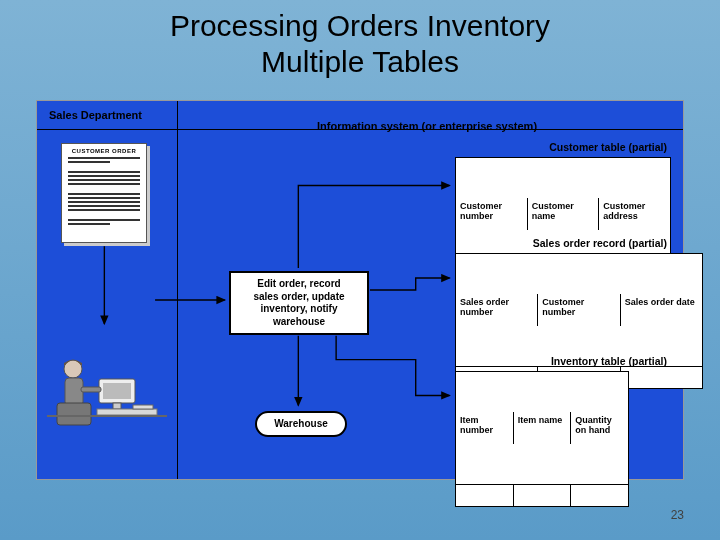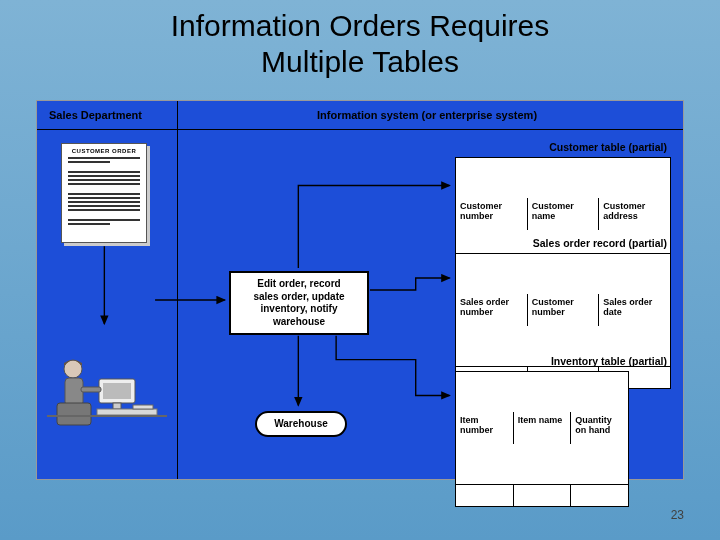--- a/index.html
+++ b/index.html
@@ -28,21 +28,21 @@
     background: #1d4ed8;
     border: 1px solid #999;
   }
   .col-header {
     position: absolute;
     font-size: 11px;
     font-weight: bold;
     color: #000;
   }
   .header-sales { left: 12px; top: 8px; }
-  .header-info { left: 280px; top: 8px; }
+  .header-info { left: 280px; top: 19px; }
   .divider-h {
     position: absolute;
     left: 0;
     top: 28px;
     width: 100%;
     height: 1px;
     background: #000;
   }
   .divider-v {
     position: absolute;
@@ -146,21 +146,21 @@
     align-items: flex-start;
     line-height: 1.15;
   }
   .dtable .cell:last-child { border-right: none; }
   .dtable .row + .row { border-top: 1px solid #000; }
   .dtable .row.empty { height: 22px; }
   
   .lbl-cust { left: 420px; top: 40px; width: 210px; }
   .tbl-cust { left: 418px; top: 56px; width: 216px; }
   .lbl-sales { left: 420px; top: 136px; width: 210px; }
-  .tbl-sales { left: 418px; top: 152px; width: 216px; }
+  .tbl-sales { left: 418px; top: 152px; width: 248px; }
   .lbl-inv { left: 420px; top: 254px; width: 210px; }
   .tbl-inv { left: 418px; top: 270px; width: 174px; }
   
   .page-num {
     position: absolute;
     right: 36px;
     bottom: 18px;
     font-size: 12px;
     color: #404040;
   }
@@ -169,21 +169,21 @@
     position: absolute;
     left: 0; top: 0;
     width: 100%; height: 100%;
     pointer-events: none;
   }
 </style>
 </head>
 <body>
 
 <div class="slide-title">
-  <span>Information Orders Requires</span><br>
+  <span>Processing Orders Inventory</span><br>
   <span>Multiple Tables</span>
 </div>
 
 <div class="diagram-panel">
 
   <div class="col-header header-sales">Sales Department</div>
   <div class="col-header header-info">Information system (or enterprise system)</div>
   <div class="divider-h"></div>
   <div class="divider-v"></div>
 

